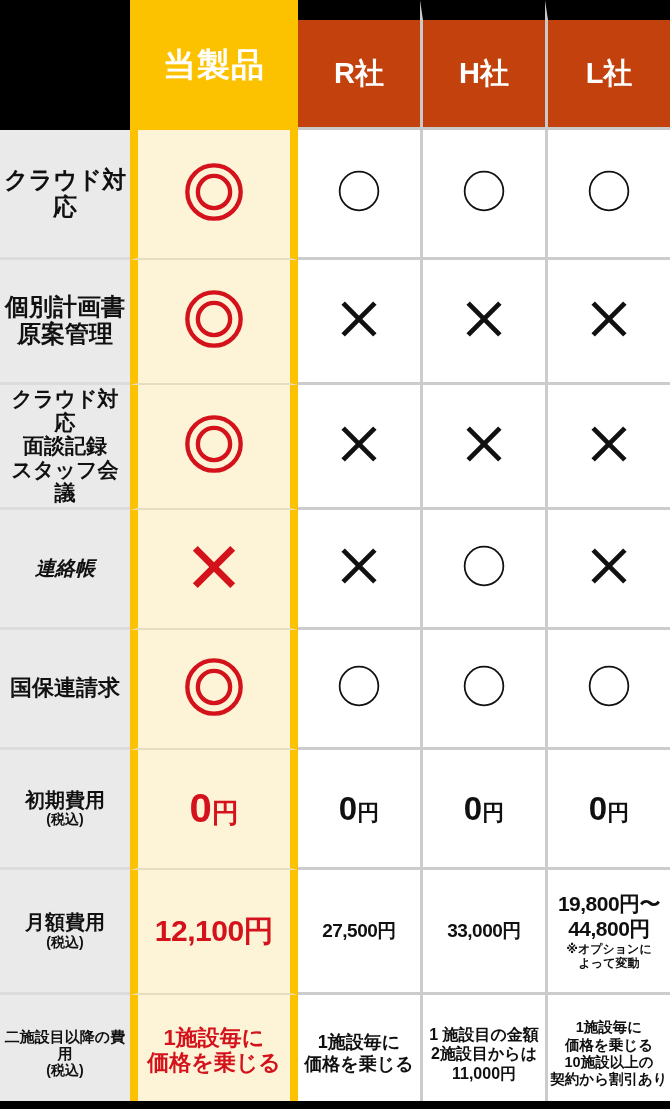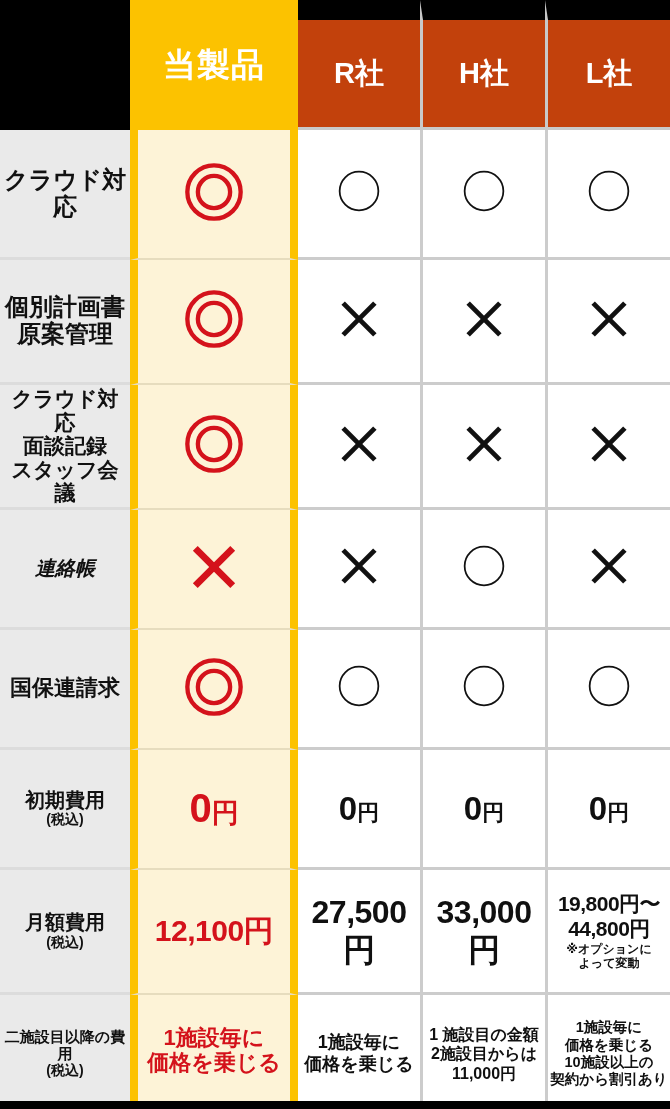--- a/index.html
+++ b/index.html
@@ -133,21 +133,21 @@
   .mark svg { display: block; }
 
   
   .price-own-zero { font-size: 40px; color: #D4121B; }
   .price-own-zero .yen { font-size: 27px; }
 
   .price-zero { font-size: 33px; }
   .price-zero .yen { font-size: 22px; }
 
   .price-own-month { font-size: 30px; color: #D4121B; letter-spacing: -0.5px; }
-  .price-month { font-size: 32px; letter-spacing: -0.5px; }
+  .price-month { font-size: 19px; letter-spacing: -0.5px; }
   .price-month-small { font-size: 21px; letter-spacing: -0.5px; }
 
   .note-small {
     display: block;
     font-size: 12px;
     font-weight: bold;
     margin-top: 2px;
     line-height: 1.15;
   }
 

